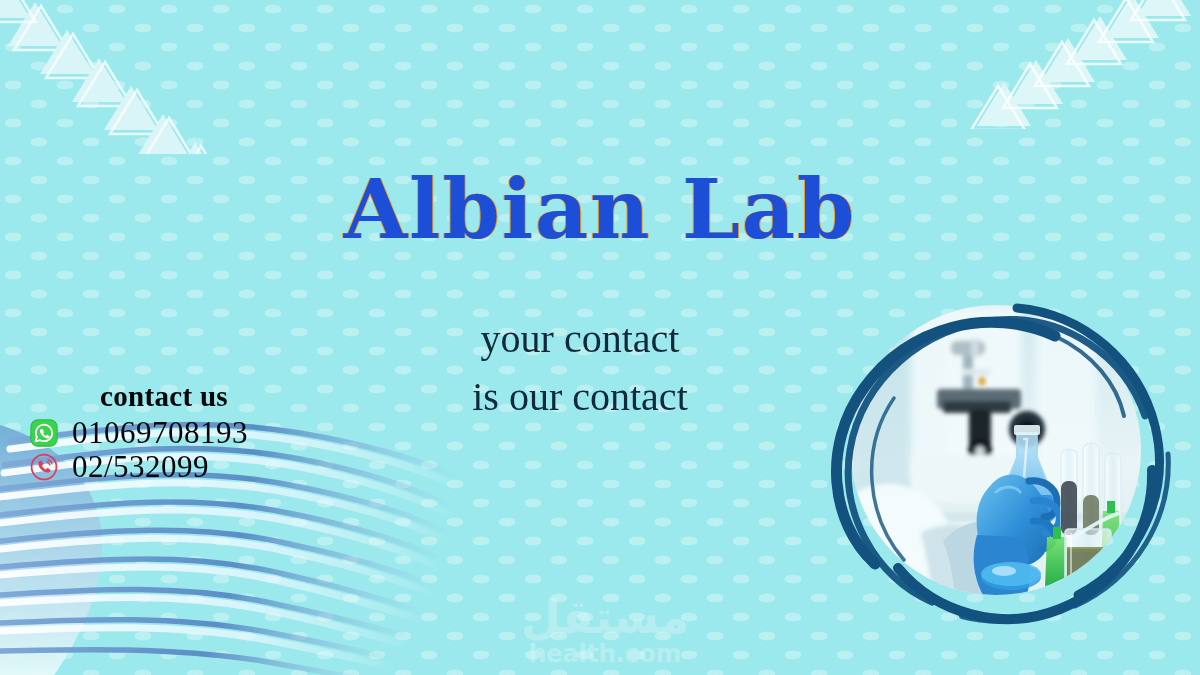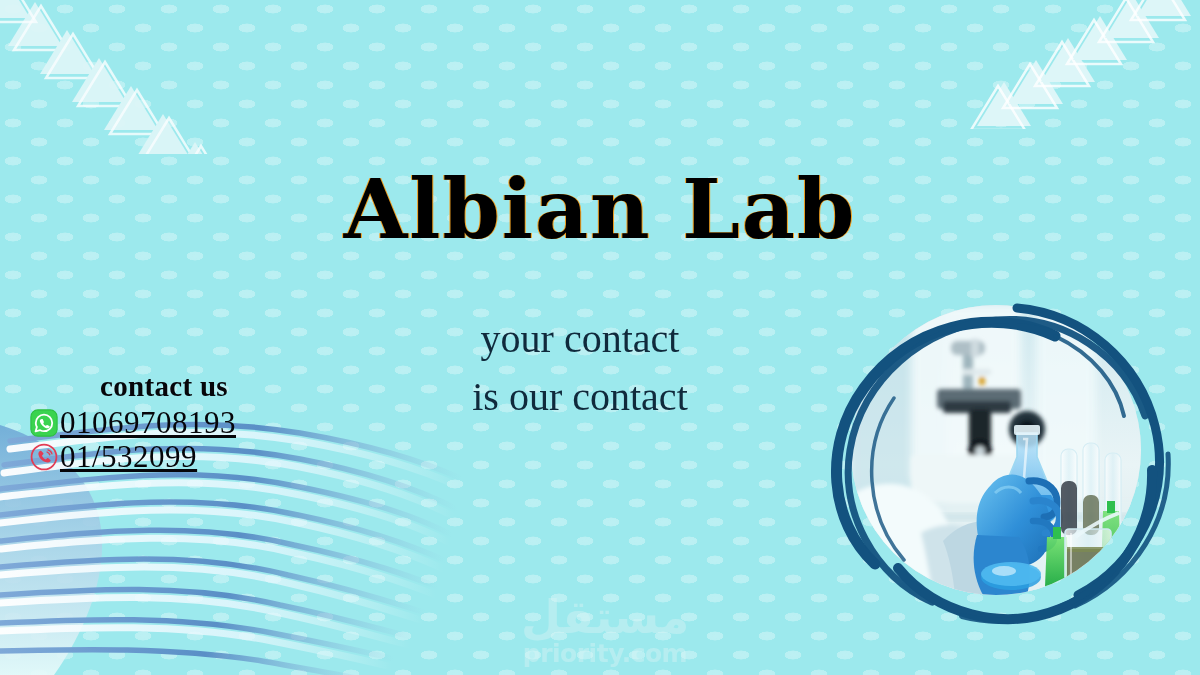--- a/index.html
+++ b/index.html
@@ -36,21 +36,21 @@
   .waves { position:absolute; left:0; bottom:0; width:520px; height:260px; pointer-events:none; }
 
   
   .title {
     position:absolute; left:0; right:0; top:166px;
     text-align:center;
     font-family:"DejaVu Serif", serif;
     font-weight:700;
     font-size:82px;
     letter-spacing:2px;
-    color:#000000;
+    color:#1d4ed8;
     text-shadow:
        1px 0 0 #efa023,
       -1px 0 0 #efa023;
     line-height:1.05;
     pointer-events:none;
   }
   .title .inner-hl { position:relative; }
 
   
   .tagline {
@@ -58,38 +58,37 @@
     text-align:center;
     font-family:"Liberation Serif", serif;
     font-size:40px;
     line-height:1.45;
     color:#102a3c;
   }
   .tagline .l2 { display:block; }
 
   
   .contact {
-    position:absolute; left:30px; top:370px; width:260px;
+    position:absolute; left:30px; top:380px; width:260px;
     font-family:"Liberation Serif", serif;
     color:#06060a;
   }
   .contact-head {
     font-size:29px;
     font-weight:700;
     text-align:center;
     padding-left:8px;
     margin-bottom:4px;
     letter-spacing:.3px;
   }
   .contact-row {
     display:flex;
     align-items:center;
-    gap:2px;
+    gap:14px;
     margin-bottom:1px;
-    text-decoration:underline;
   }
   .contact-num {
     font-size:31px;
     line-height:1.05;
     letter-spacing:.5px;
     white-space:nowrap;
   }
   .ic { width:28px; height:28px; flex:0 0 28px; display:block; }
 
   
@@ -284,21 +283,21 @@
       <span class="contact-num">01069708193</span>
     </div>
 
     <div class="contact-row">
       <svg class="ic" viewBox="0 0 32 32">
         <circle cx="16" cy="16" r="14.2" fill="none" stroke="#e23c54" stroke-width="2"></circle>
         <path d="M11.4 9.2c.4-.5 1.1-.6 1.55-.1l2.2 2.4c.4.45.35 1.05-.05 1.45l-1.05 1.05c-.3.3-.35.6-.18.95.75 1.6 2.05 2.95 3.6 3.75.35.18.68.1.95-.18l1.1-1.1c.4-.4 1.0-.4 1.42 0l2.3 2.15c.48.45.4 1.2-.08 1.6-1.05.9-2.1 1.35-3.2 1.15-3.4-.6-6.15-2.1-8.15-4.6-1.5-1.9-2.35-3.9-2.2-5.9.06-.8.4-1.6 1.0-2.2z" fill="#e23c54"></path>
         <path d="M19.6 10.4c1.4.45 2.5 1.55 2.95 2.95" fill="none" stroke="#e23c54" stroke-width="1.7" stroke-linecap="round"></path>
         <path d="M20.5 7.9c2.2.6 3.95 2.35 4.6 4.55" fill="none" stroke="#e23c54" stroke-width="1.5" stroke-linecap="round"></path>
       </svg>
-      <span class="contact-num">01/532099</span>
+      <span class="contact-num">02/532099</span>
     </div>
   </div>
 
   <div class="photo-wrap">
 
     <div class="photo-circle">
       <svg class="photo-art" viewBox="0 0 290 290" preserveAspectRatio="xMidYMid slice">
         <defs>
           <linearGradient id="bgRoom" x1="0" y1="0" x2="0" y2="1">
             <stop offset="0%" stop-color="#cfe9ef"></stop>
@@ -426,16 +425,16 @@
 
         <path d="M92,296 C 54,252 48,184 82,134" stroke-width="3.5" opacity=".8"></path>
 
         <path d="M150,352 C 212,368 282,340 318,284" stroke-width="6" opacity=".9"></path>
       </g>
     </svg>
   </div>
 
   <div class="watermark">
     <div class="wm-ar">مستقل</div>
-    <div class="wm-en">priority.com</div>
+    <div class="wm-en">health.com</div>
   </div>
 
 </div>
 
 </body></html>

